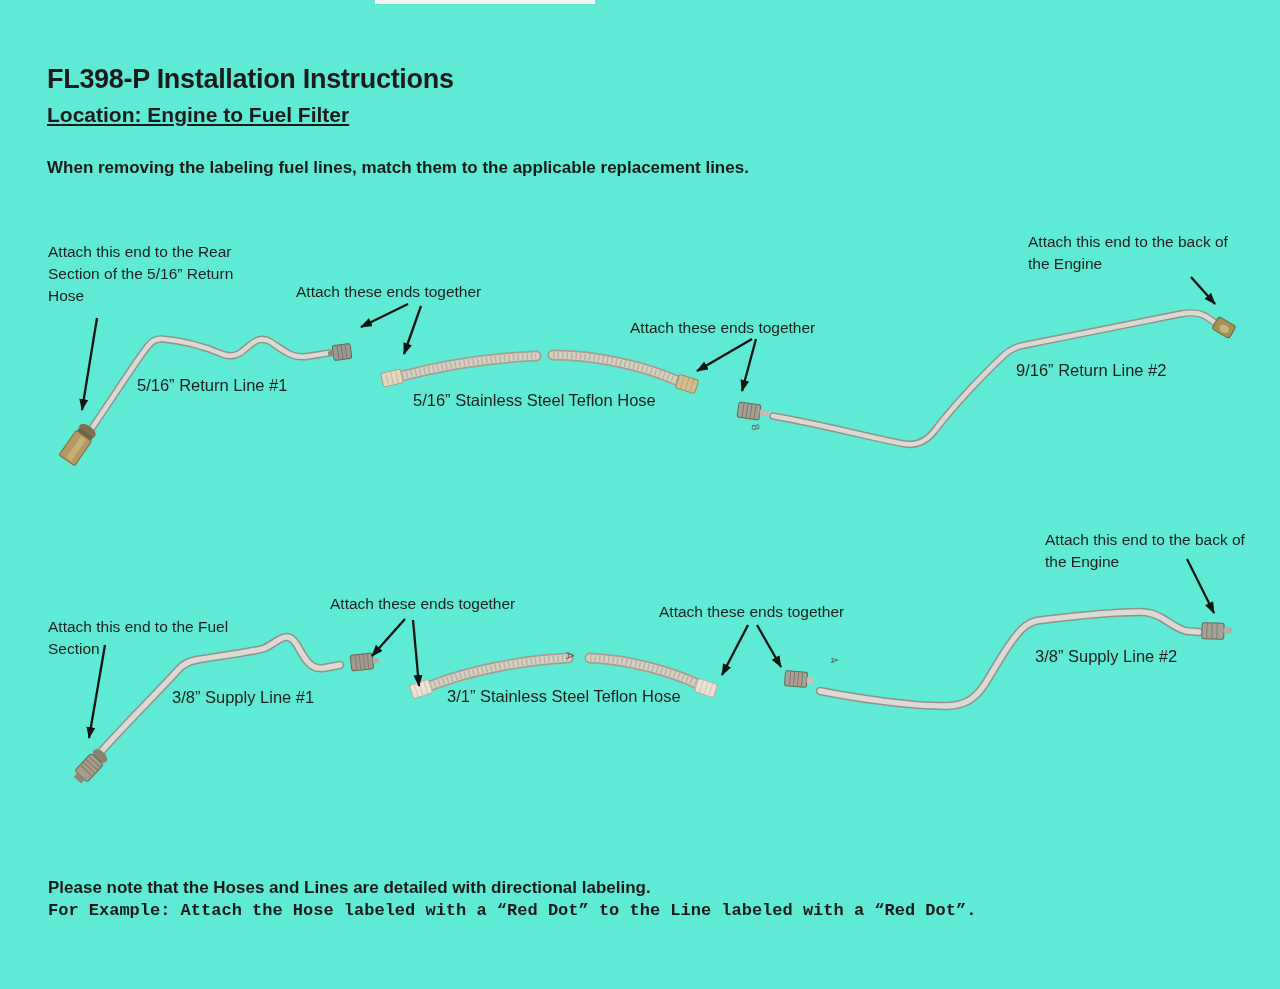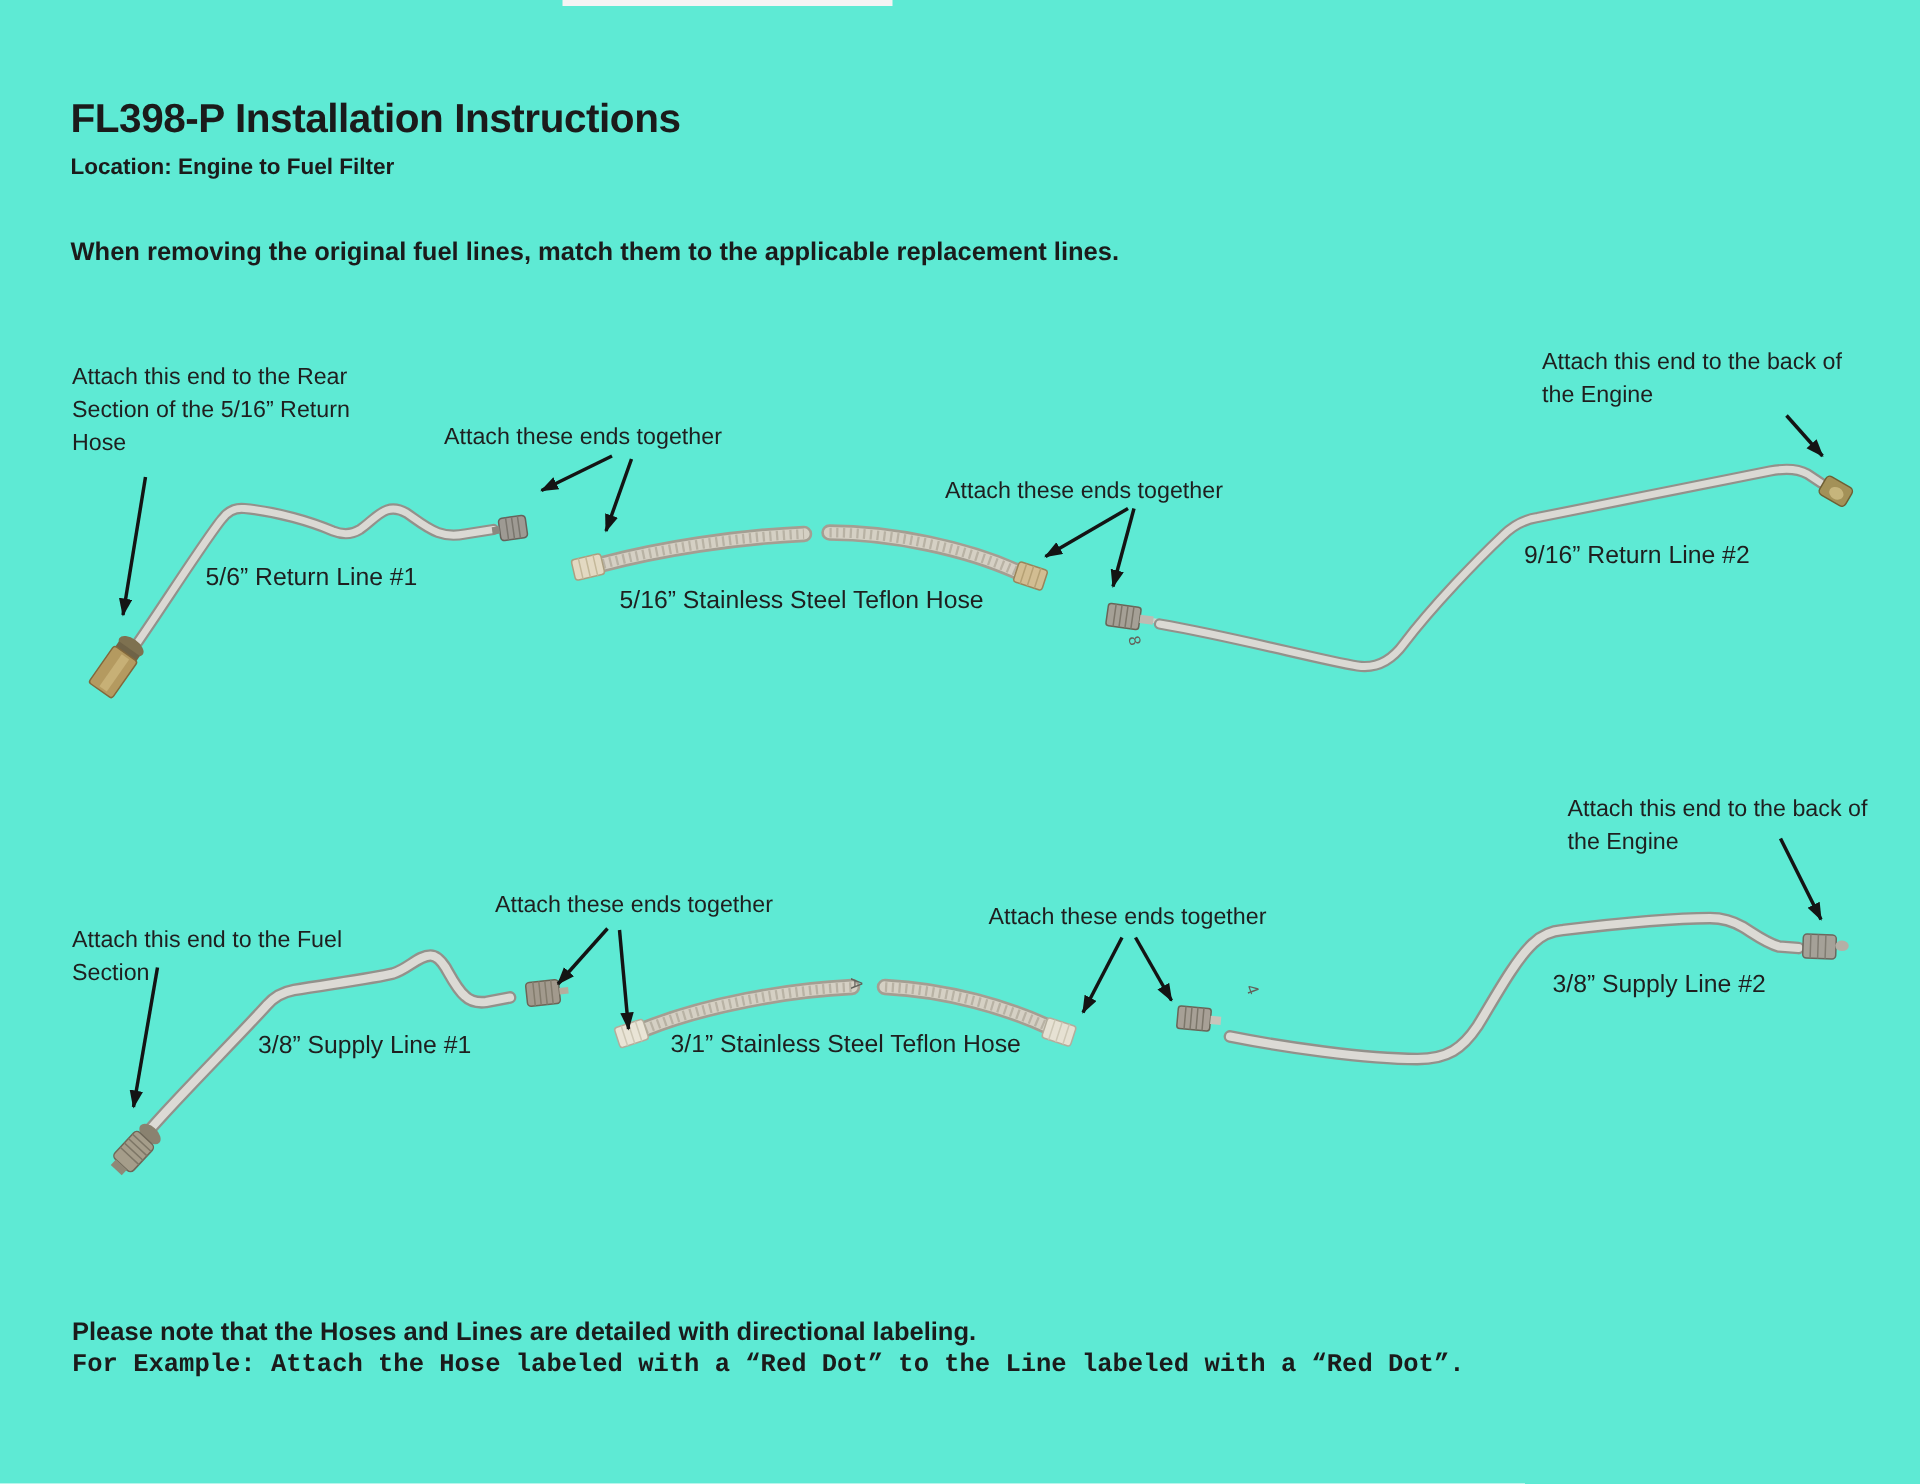--- a/index.html
+++ b/index.html
@@ -1,21 +1,21 @@
 <!DOCTYPE html>
 <html><head>
 <meta charset="utf-8">
 <style>
   html,body{margin:0;padding:0;background:#fff;}
   #canvas{position:relative;width:1280px;height:989px;background:#5eead4;overflow:hidden;
           font-family:"Liberation Sans",sans-serif;color:#1b1b1b;}
   #art{position:absolute;left:0;top:0;}
   .txt{position:absolute;white-space:nowrap;}
   .title{font-size:27px;font-weight:700;letter-spacing:-0.3px;}
-  .subtitle{font-size:15px;font-weight:700;}
+  .subtitle{font-size:21px;font-weight:700;text-decoration:underline;}
   .intro{font-size:17px;font-weight:700;}
   .ann{font-size:15.5px;line-height:22px;color:#1f1f1f;}
   .ann span{display:block;}
   .lbl{font-size:16.5px;color:#1f1f1f;}
   .mark{font-size:11px;color:#63615a;transform-origin:left top;}
   .footer{font-size:17px;font-weight:700;}
   .top-artifact{position:absolute;left:375px;top:0;width:220px;height:4px;background:#f4f4f4;}
   
   .t-edge{fill:none;stroke:#93918b;stroke-width:7.5;stroke-linecap:round;stroke-linejoin:round;}
   .t-core{fill:none;stroke:#dbd9d4;stroke-width:4.6;stroke-linecap:round;stroke-linejoin:round;}
@@ -152,34 +152,34 @@
       <path class="arrow" marker-end="url(#ah)" d="M 405 619 L 372 656"></path>
       <path class="arrow" marker-end="url(#ah)" d="M 413 620 L 419 686"></path>
       <path class="arrow" marker-end="url(#ah)" d="M 748 625 L 722 675"></path>
       <path class="arrow" marker-end="url(#ah)" d="M 757 625 L 781 667"></path>
       <path class="arrow" marker-end="url(#ah)" d="M 1187 559 L 1214 613"></path>
     </g>
   </svg>
 
   <div class="txt title" style="left:47px;top:64px;">FL398-P Installation Instructions</div>
   <div class="txt subtitle" style="left:47px;top:103px;">Location: Engine to Fuel Filter</div>
-  <div class="txt intro" style="left:47px;top:158px;">When removing the original fuel lines, match them to the applicable replacement lines.</div>
+  <div class="txt intro" style="left:47px;top:158px;">When removing the labeling fuel lines, match them to the applicable replacement lines.</div>
 
   <div class="txt ann" style="left:48px;top:241px;">
     <span>Attach this end to the Rear</span>
     <span>Section of the 5/16” Return</span>
     <span>Hose</span>
   </div>
   <div class="txt ann" style="left:296px;top:281px;">Attach these ends together</div>
   <div class="txt ann" style="left:630px;top:317px;">Attach these ends together</div>
   <div class="txt ann" style="left:1028px;top:231px;">
     <span>Attach this end to the back of</span>
     <span>the Engine</span>
   </div>
-  <div class="txt lbl" style="left:137px;top:376px;">5/6” Return Line #1</div>
+  <div class="txt lbl" style="left:137px;top:376px;">5/16” Return Line #1</div>
   <div class="txt lbl" style="left:413px;top:391px;">5/16” Stainless Steel Teflon Hose</div>
   <div class="txt lbl" style="left:1016px;top:361px;">9/16” Return Line #2</div>
   <div class="txt mark" style="left:761px;top:423px;transform:rotate(78deg);">8</div>
 
   <div class="txt ann" style="left:48px;top:616px;">
     <span>Attach this end to the Fuel</span>
     <span>Section</span>
   </div>
   <div class="txt ann" style="left:330px;top:593px;">Attach these ends together</div>
   <div class="txt ann" style="left:659px;top:601px;">Attach these ends together</div>

